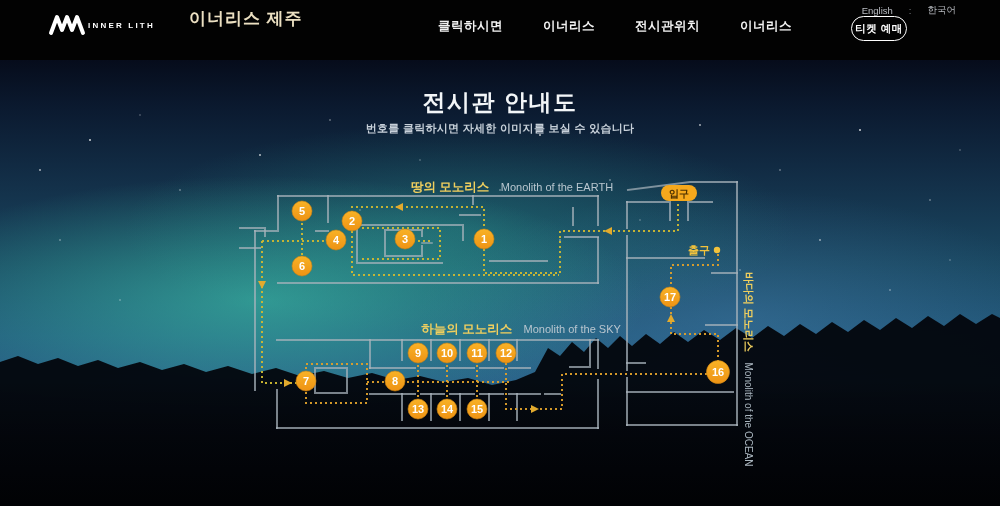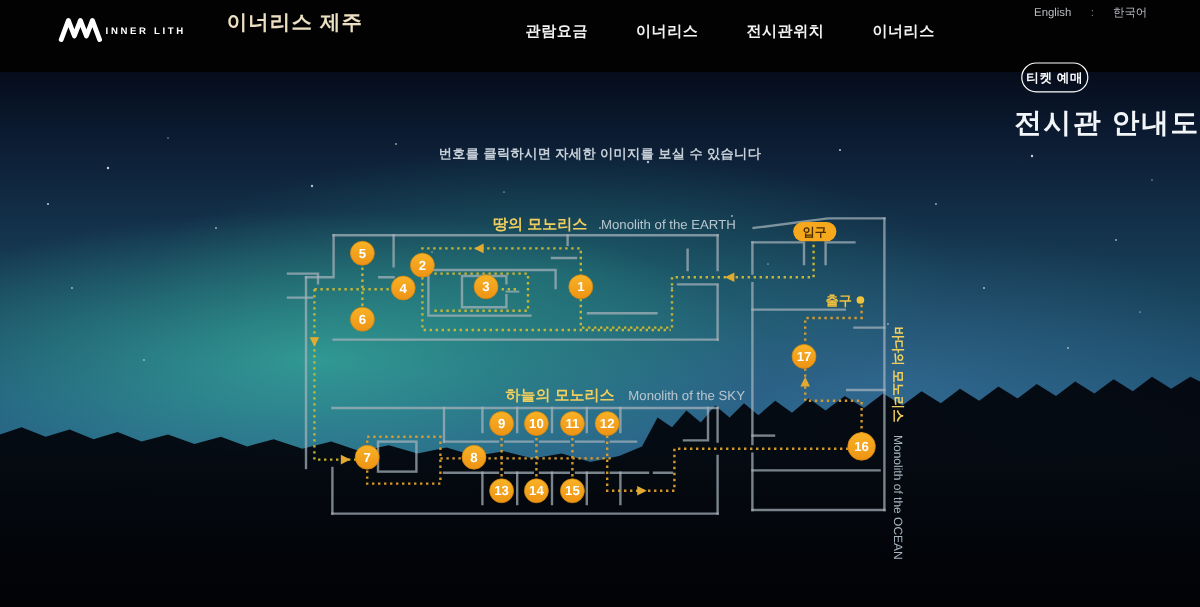--- a/index.html
+++ b/index.html
@@ -20,32 +20,32 @@
   .logo-ko { color:#ece0c2; font-size:17px; font-weight:700; letter-spacing:1px; white-space:nowrap; padding-bottom:6px;margin-left:24px; }
   .nav { position:absolute; left:438px; top:0; height:52px; display:flex; align-items:center; gap:40px; }
   .nav-item { color:#f2f2f2; font-size:12.5px; font-weight:700; letter-spacing:.5px; cursor:pointer; white-space:nowrap; }
   .lang { position:absolute; right:44px; top:4px; display:flex; gap:16px; align-items:center;
           color:#b9bcc2; font-size:9.5px; }
   .lang .sep { color:#7e8288; }
   .ticket-btn {
     position:absolute; right:93px; top:16px; width:56px; height:25px;
     border:1.5px solid #fff; border-radius:13px; color:#fff; background:transparent;
     font-size:10.5px; font-weight:700; display:flex; align-items:center; justify-content:center;
-    letter-spacing:.5px; cursor:pointer; white-space:nowrap;margin-top:36px;
+    letter-spacing:.5px; cursor:pointer; white-space:nowrap;
   }
   
   .hero {
     position:absolute; top:60px; left:0; width:1000px; height:446px; overflow:hidden;
     background:
       radial-gradient(55% 40% at 26% 54%, rgba(62,203,172,.58), rgba(62,203,172,0) 70%),
       radial-gradient(48% 34% at 46% 38%, rgba(40,150,142,.38), rgba(40,150,142,0) 70%),
       radial-gradient(45% 40% at 74% 58%, rgba(80,140,190,.30), rgba(80,140,190,0) 72%),
       linear-gradient(180deg,#060c1b 0%,#0b1a30 11%,#133049 28%,#1a4862 46%,#23597c 62%,#2a5e88 74%,#193a5a 85%,#0a1220 96%);
   }
-  .hero-title { position:absolute; top:27px; width:100%; text-align:right;
+  .hero-title { position:absolute; top:27px; width:100%; text-align:center;
     color:#f3f6f8; font-size:23px; font-weight:700; letter-spacing:1.5px; }
   .hero-sub { position:absolute; top:61px; width:100%; text-align:center;
     color:#c7d0d9; font-size:11px; letter-spacing:.3px;font-weight:bold; }
   .map-svg { position:absolute; top:0; left:0; }
   
   .wall { stroke:#a8b3bb; stroke-opacity:.72; stroke-width:2; fill:none; stroke-linecap:square; }
   .vpath-a { stroke:#cdb832; stroke-width:2; fill:none; stroke-dasharray:2 3; stroke-opacity:.95; }
   .vpath-b { stroke:#dd9f2b; stroke-width:2; fill:none; stroke-dasharray:2 3; stroke-opacity:.95; }
   .arrow { fill:#e2aa2e; }
   .marker-num { fill:#fff; font:700 11px "Liberation Sans","DejaVu Sans",sans-serif; }
@@ -66,21 +66,21 @@
       <div class="logo-west">
         <svg class="logo-mark" viewBox="0 0 40 22">
           <path d="M3,19 L9,3 L14,16 L19,3 L24,16 L29,3 L35,19" fill="none" stroke="#ffffff" stroke-width="4" stroke-linecap="round" stroke-linejoin="round"></path>
         </svg>
         <div class="logo-en">INNER LITH</div>
       </div>
       <div class="logo-ko">이너리스 제주</div>
     </div>
 
     <div class="nav">
-      <div class="nav-item">관람요금</div>
+      <div class="nav-item">클릭하시면</div>
       <div class="nav-item">이너리스</div>
       <div class="nav-item">전시관위치</div>
       <div class="nav-item">이너리스</div>
     </div>
 
     <div class="lang">
       <span>English</span>
       <span class="sep">:</span>
       <span>한국어</span>
     </div>

